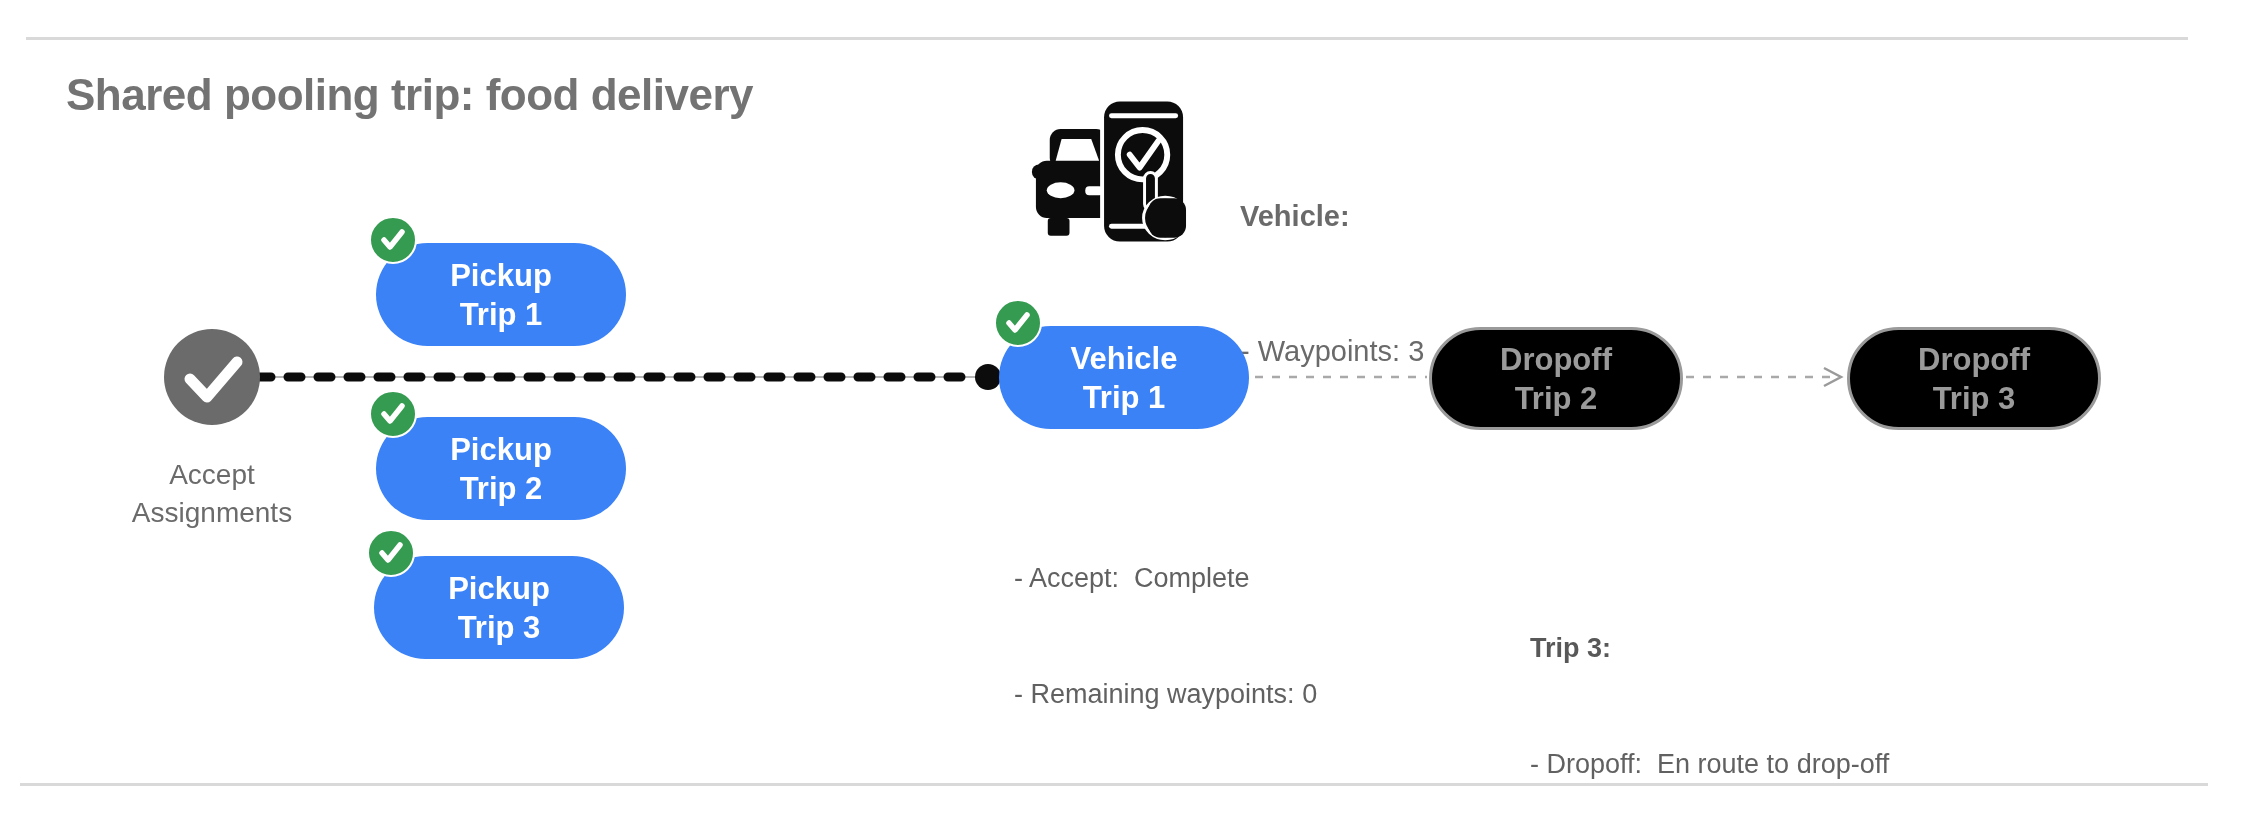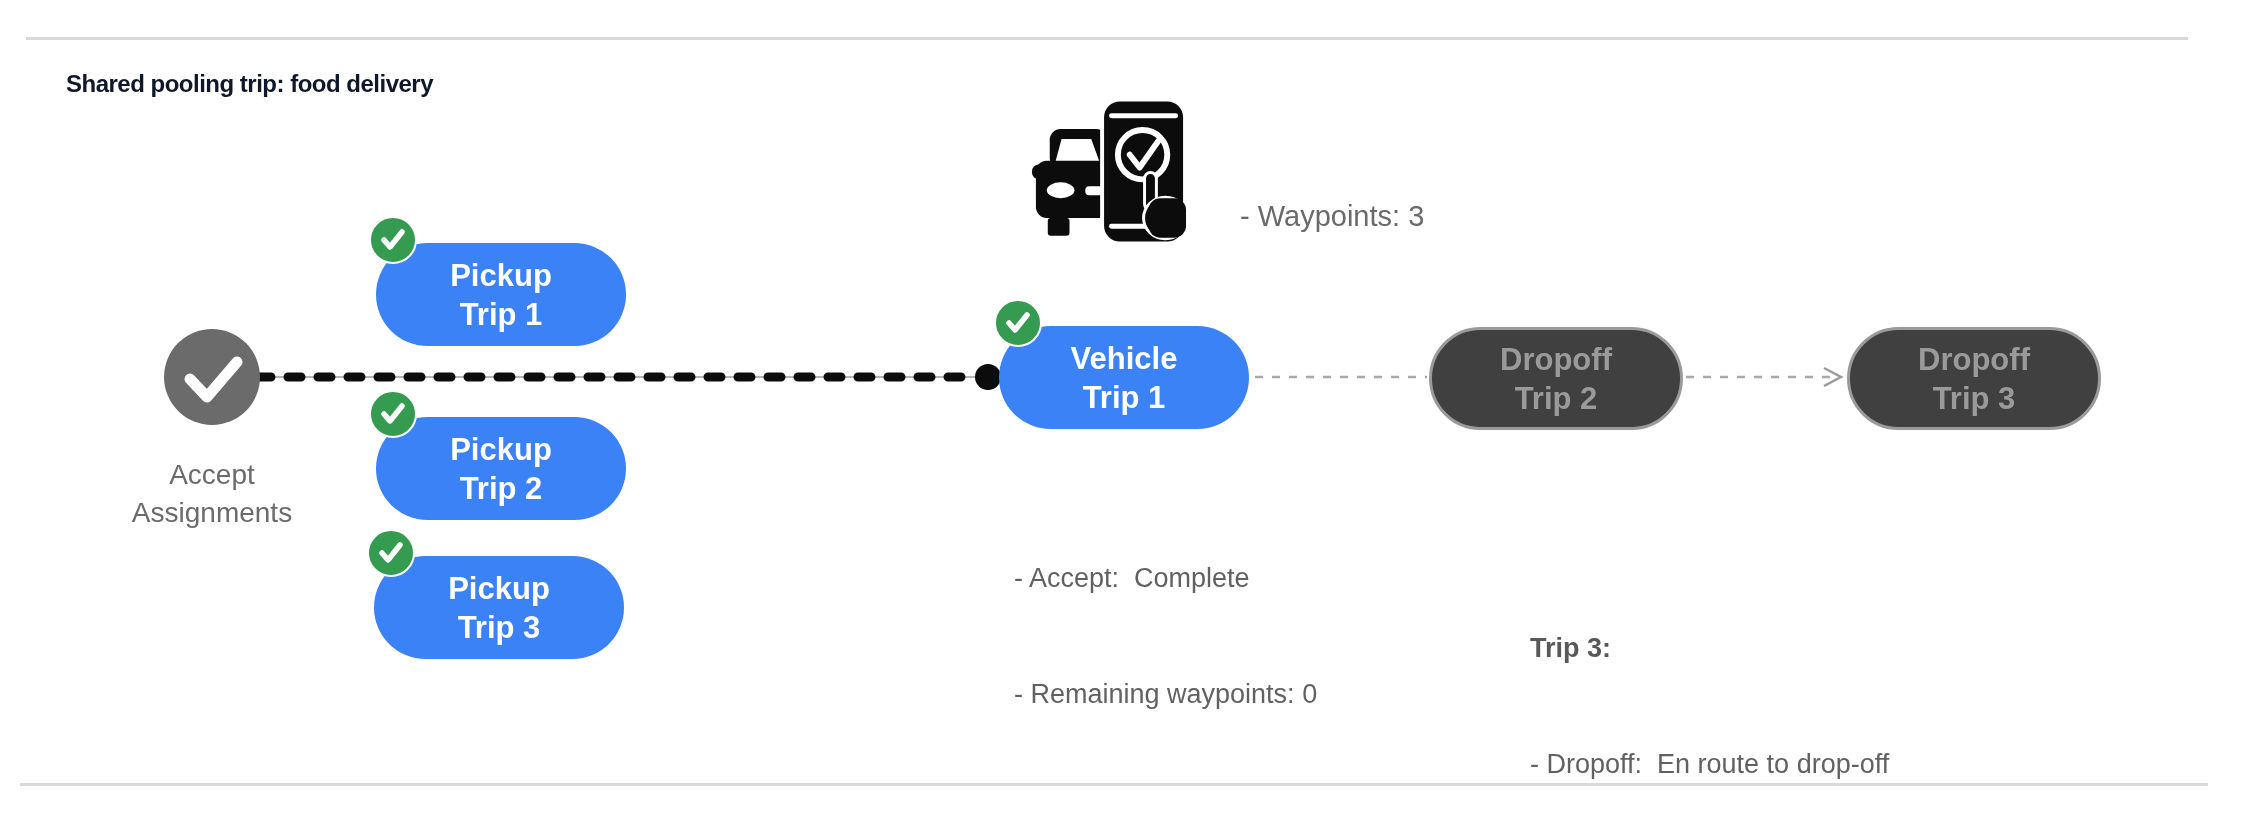--- a/index.html
+++ b/index.html
@@ -3,38 +3,38 @@
 <meta charset="utf-8">
 <style>
   html,body{margin:0;padding:0;background:#ffffff;}
   body{font-family:"Liberation Sans", sans-serif;}
   .canvas{position:relative;width:2245px;height:825px;background:#ffffff;overflow:hidden;}
 
   .rule{position:absolute;height:3px;background:#d9d9d9;}
   .rule.top{left:26px;top:37px;width:2162px;}
   .rule.bottom{left:20px;top:783px;width:2188px;}
 
-  .page-title{position:absolute;left:66px;top:70px;font-size:24px;font-weight:bold;
-    color:#0f172a;letter-spacing:-0.5px;white-space:nowrap;}
+  .page-title{position:absolute;left:66px;top:70px;font-size:44px;font-weight:bold;
+    color:#737373;letter-spacing:-0.5px;white-space:nowrap;}
 
   .vehicle-icon{position:absolute;left:1030px;top:98px;width:158px;height:146px;}
   .vehicle-info{position:absolute;left:1240px;top:104px;color:#6a6a6a;font-size:29px;line-height:45px;white-space:pre;}
   .vehicle-info .v-title{font-weight:bold;}
 
   .lines-svg{position:absolute;left:0;top:0;width:2245px;height:825px;z-index:1;}
 
   .start-node{position:absolute;left:164px;top:329px;width:96px;height:96px;border-radius:50%;
     background:#6b6b6b;z-index:2;}
   .start-label{position:absolute;left:87px;top:456px;width:250px;text-align:center;
     color:#6b6b6b;font-size:28px;line-height:38px;z-index:2;}
 
   .pill{position:absolute;width:250px;height:103px;border-radius:52px;background:#3b82f6;
     display:flex;flex-direction:column;align-items:center;justify-content:center;
     color:#ffffff;font-size:31px;font-weight:bold;line-height:39px;z-index:2;text-align:center;}
-  .pill.ghost{background:#404040;border:3px solid #9a9a9a;color:#9a9a9a;width:248px;height:97px;text-align:center;}
+  .pill.ghost{background:#000000;border:3px solid #9a9a9a;color:#9a9a9a;width:248px;height:97px;text-align:center;}
 
   .pill.pickup-1{left:376px;top:243px;}
   .pill.pickup-2{left:376px;top:417px;}
   .pill.pickup-3{left:374px;top:556px;}
   .pill.complete-1{left:999px;top:326px;}
   .pill.dropoff-2{left:1429px;top:327px;}
   .pill.dropoff-3{left:1847px;top:327px;}
 
   .badge{position:absolute;width:44px;height:44px;border-radius:50%;background:#349b50;
     border:2px solid #ffffff;box-sizing:content-box;z-index:3;}
@@ -79,20 +79,21 @@
 
       <g>
         <rect x="116" y="74" width="12" height="38" rx="6" fill="#0c0c0c" stroke="#ffffff" stroke-width="3"></rect>
         <ellipse cx="137" cy="120" rx="22" ry="21" fill="#0c0c0c" stroke="#ffffff" stroke-width="3"></ellipse>
         <rect x="120" y="100" width="38" height="40" rx="12" fill="#0c0c0c"></rect>
       </g>
     </svg>
   </div>
 
   <div class="vehicle-info">
+    <div class="v-title">Vehicle:</div>
     <div>- Waypoints: 3</div>
   </div>
 
   <svg class="lines-svg">
 
     <line x1="212" y1="377" x2="988" y2="377" stroke="#b5b5b5" stroke-width="2"></line>
 
     <line x1="258" y1="377" x2="972" y2="377" stroke="#0c0c0c" stroke-width="9" stroke-dasharray="13 17" stroke-linecap="round"></line>
 
     <circle cx="988" cy="377" r="13" fill="#0c0c0c"></circle>

